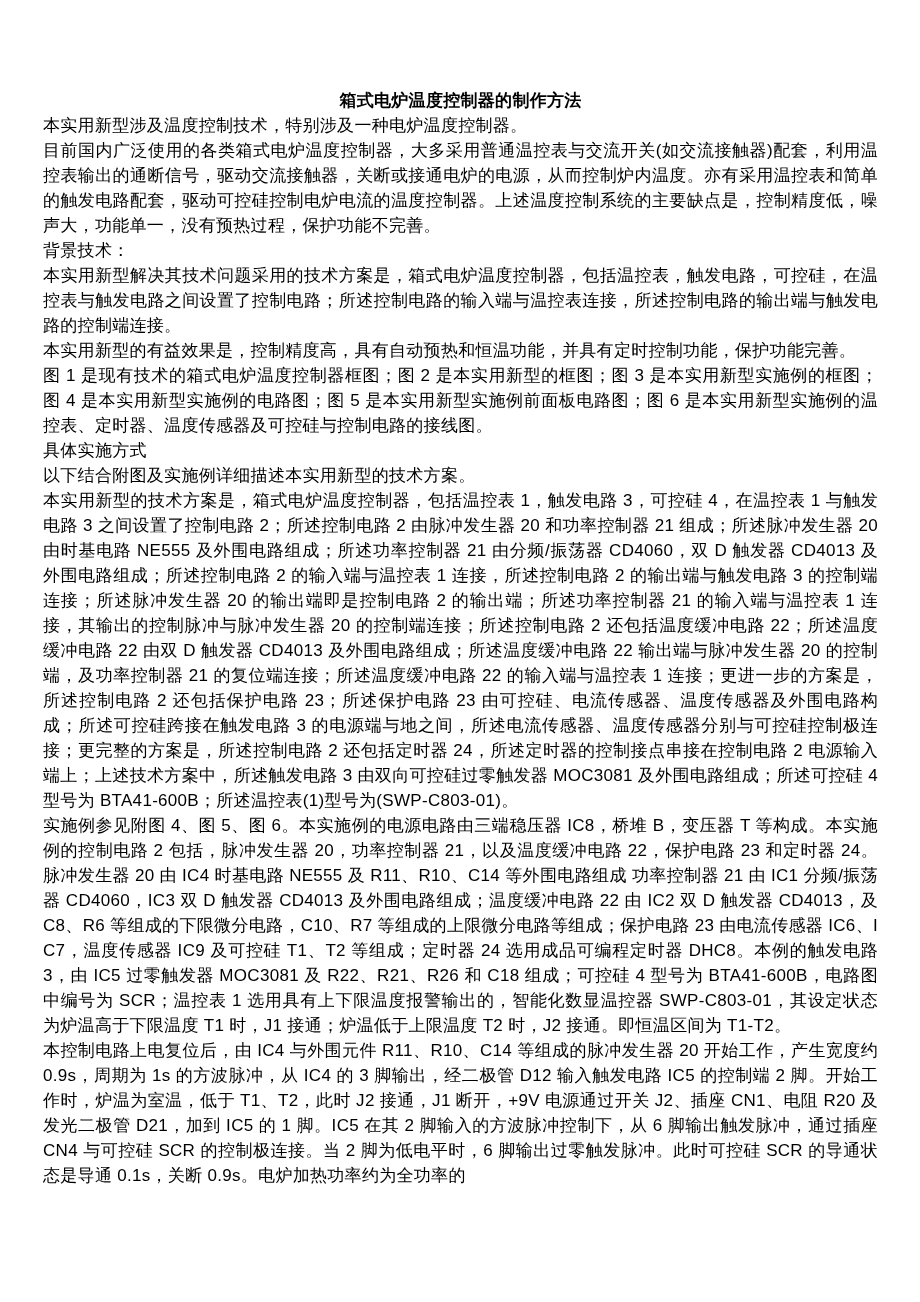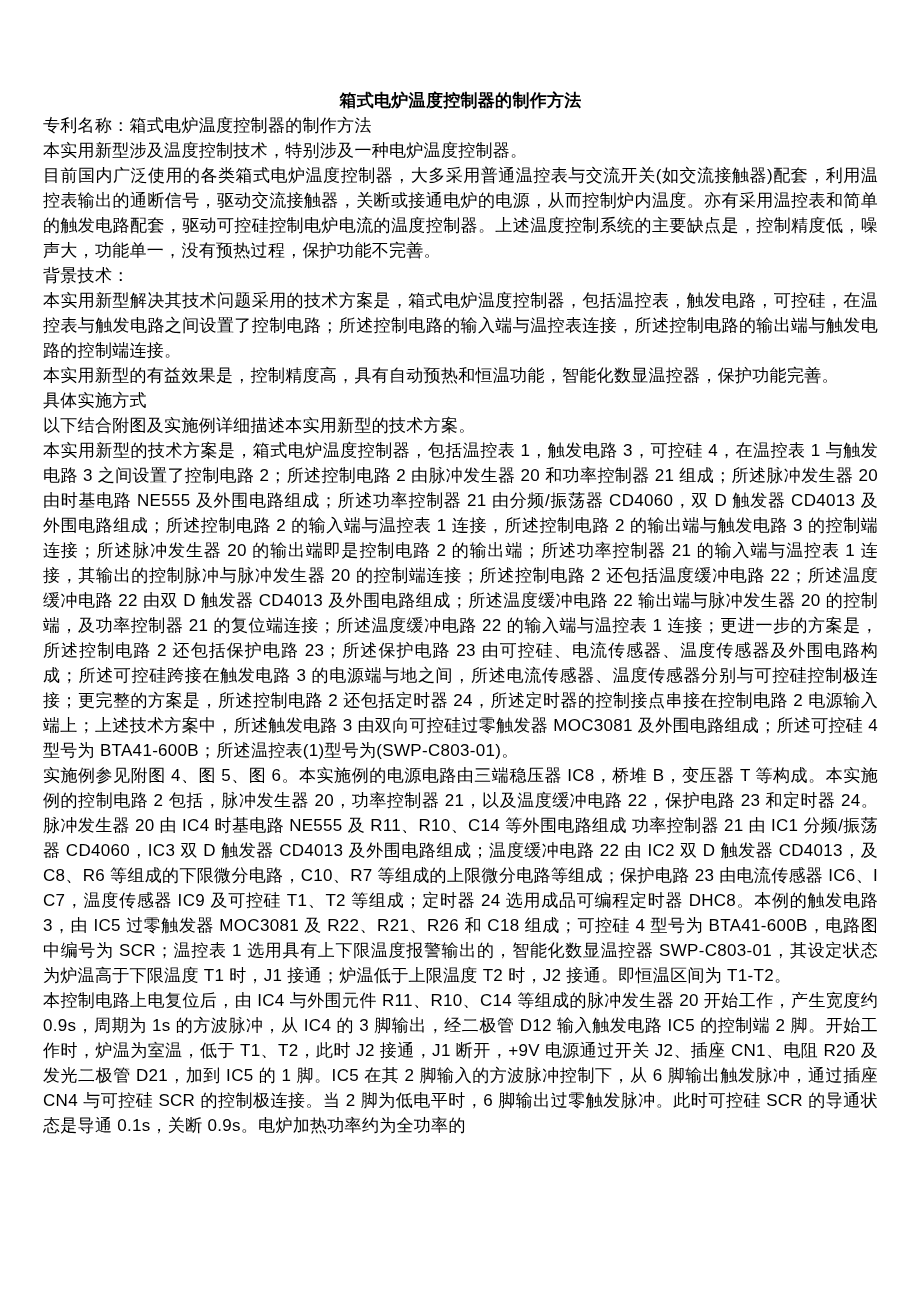--- a/index.html
+++ b/index.html
@@ -38,25 +38,25 @@
     text-justify: inter-ideograph;
     word-break: break-all;
   }
 </style>
 </head>
 <body>
 
 <div class="page">
   <div class="content">
     <h1 class="doc-title">箱式电炉温度控制器的制作方法</h1>
-    <p class="para">专利名称：箱式电炉温度控制器的制作方法</p>
     <p class="para">本实用新型涉及温度控制技术，特别涉及一种电炉温度控制器。</p>
     <p class="para">目前国内广泛使用的各类箱式电炉温度控制器，大多采用普通温控表与交流开关(如交流接触器)配套，利用温控表输出的通断信号，驱动交流接触器，关断或接通电炉的电源，从而控制炉内温度。亦有采用温控表和简单的触发电路配套，驱动可控硅控制电炉电流的温度控制器。上述温度控制系统的主要缺点是，控制精度低，噪声大，功能单一，没有预热过程，保护功能不完善。</p>
     <p class="para">背景技术：</p>
     <p class="para">本实用新型解决其技术问题采用的技术方案是，箱式电炉温度控制器，包括温控表，触发电路，可控硅，在温控表与触发电路之间设置了控制电路；所述控制电路的输入端与温控表连接，所述控制电路的输出端与触发电路的控制端连接。</p>
-    <p class="para">本实用新型的有益效果是，控制精度高，具有自动预热和恒温功能，智能化数显温控器，保护功能完善。</p>
+    <p class="para">本实用新型的有益效果是，控制精度高，具有自动预热和恒温功能，并具有定时控制功能，保护功能完善。</p>
+    <p class="para">图 1 是现有技术的箱式电炉温度控制器框图；图 2 是本实用新型的框图；图 3 是本实用新型实施例的框图；图 4 是本实用新型实施例的电路图；图 5 是本实用新型实施例前面板电路图；图 6 是本实用新型实施例的温控表、定时器、温度传感器及可控硅与控制电路的接线图。</p>
     <p class="para">具体实施方式</p>
     <p class="para">以下结合附图及实施例详细描述本实用新型的技术方案。</p>
     <p class="para">本实用新型的技术方案是，箱式电炉温度控制器，包括温控表 1，触发电路 3，可控硅 4，在温控表 1 与触发电路 3 之间设置了控制电路 2；所述控制电路 2 由脉冲发生器 20 和功率控制器 21 组成；所述脉冲发生器 20 由时基电路 NE555 及外围电路组成；所述功率控制器 21 由分频/振荡器 CD4060，双 D 触发器 CD4013 及外围电路组成；所述控制电路 2 的输入端与温控表 1 连接，所述控制电路 2 的输出端与触发电路 3 的控制端连接；所述脉冲发生器 20 的输出端即是控制电路 2 的输出端；所述功率控制器 21 的输入端与温控表 1 连接，其输出的控制脉冲与脉冲发生器 20 的控制端连接；所述控制电路 2 还包括温度缓冲电路 22；所述温度缓冲电路 22 由双 D 触发器 CD4013 及外围电路组成；所述温度缓冲电路 22 输出端与脉冲发生器 20 的控制端，及功率控制器 21 的复位端连接；所述温度缓冲电路 22 的输入端与温控表 1 连接；更进一步的方案是，所述控制电路 2 还包括保护电路 23；所述保护电路 23 由可控硅、电流传感器、温度传感器及外围电路构成；所述可控硅跨接在触发电路 3 的电源端与地之间，所述电流传感器、温度传感器分别与可控硅控制极连接；更完整的方案是，所述控制电路 2 还包括定时器 24，所述定时器的控制接点串接在控制电路 2 电源输入端上；上述技术方案中，所述触发电路 3 由双向可控硅过零触发器 MOC3081 及外围电路组成；所述可控硅 4 型号为 BTA41-600B；所述温控表(1)型号为(SWP-C803-01)。</p>
     <p class="para">实施例参见附图 4、图 5、图 6。本实施例的电源电路由三端稳压器 IC8，桥堆 B，变压器 T 等构成。本实施例的控制电路 2 包括，脉冲发生器 20，功率控制器 21，以及温度缓冲电路 22，保护电路 23 和定时器 24。脉冲发生器 20 由 IC4 时基电路 NE555 及 R11、R10、C14 等外围电路组成 功率控制器 21 由 IC1 分频/振荡器 CD4060，IC3 双 D 触发器 CD4013 及外围电路组成；温度缓冲电路 22 由 IC2 双 D 触发器 CD4013，及 C8、R6 等组成的下限微分电路，C10、R7 等组成的上限微分电路等组成；保护电路 23 由电流传感器 IC6、IC7，温度传感器 IC9 及可控硅 T1、T2 等组成；定时器 24 选用成品可编程定时器 DHC8。本例的触发电路 3，由 IC5 过零触发器 MOC3081 及 R22、R21、R26 和 C18 组成；可控硅 4 型号为 BTA41-600B，电路图中编号为 SCR；温控表 1 选用具有上下限温度报警输出的，智能化数显温控器 SWP-C803-01，其设定状态为炉温高于下限温度 T1 时，J1 接通；炉温低于上限温度 T2 时，J2 接通。即恒温区间为 T1-T2。</p>
     <p class="para">本控制电路上电复位后，由 IC4 与外围元件 R11、R10、C14 等组成的脉冲发生器 20 开始工作，产生宽度约 0.9s，周期为 1s 的方波脉冲，从 IC4 的 3 脚输出，经二极管 D12 输入触发电路 IC5 的控制端 2 脚。开始工作时，炉温为室温，低于 T1、T2，此时 J2 接通，J1 断开，+9V 电源通过开关 J2、插座 CN1、电阻 R20 及发光二极管 D21，加到 IC5 的 1 脚。IC5 在其 2 脚输入的方波脉冲控制下，从 6 脚输出触发脉冲，通过插座 CN4 与可控硅 SCR 的控制极连接。当 2 脚为低电平时，6 脚输出过零触发脉冲。此时可控硅 SCR 的导通状态是导通 0.1s，关断 0.9s。电炉加热功率约为全功率的</p>
   </div>
 </div>
 
 </body></html>

